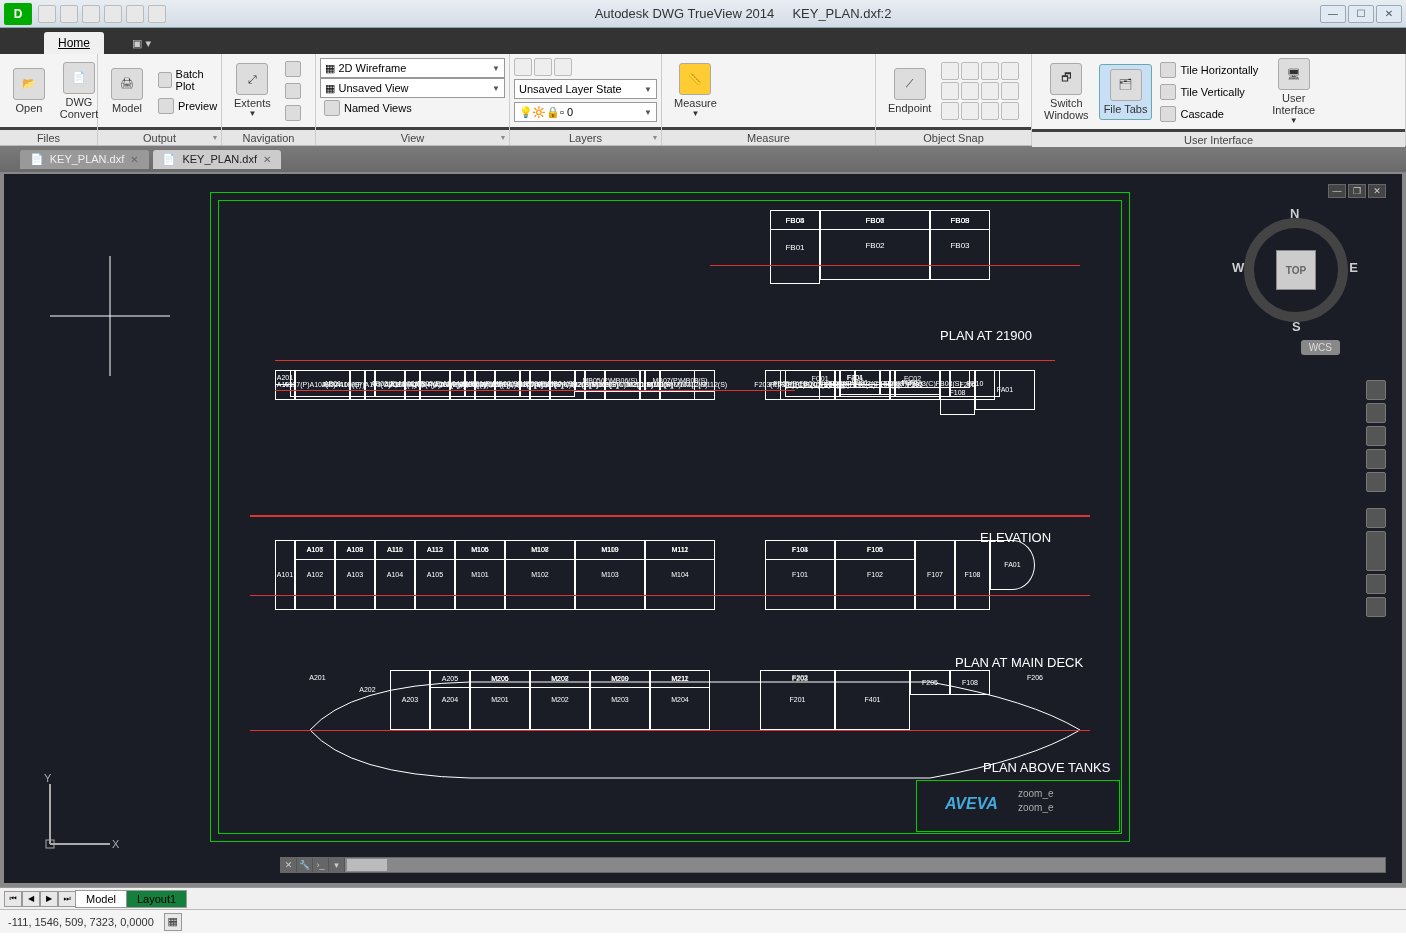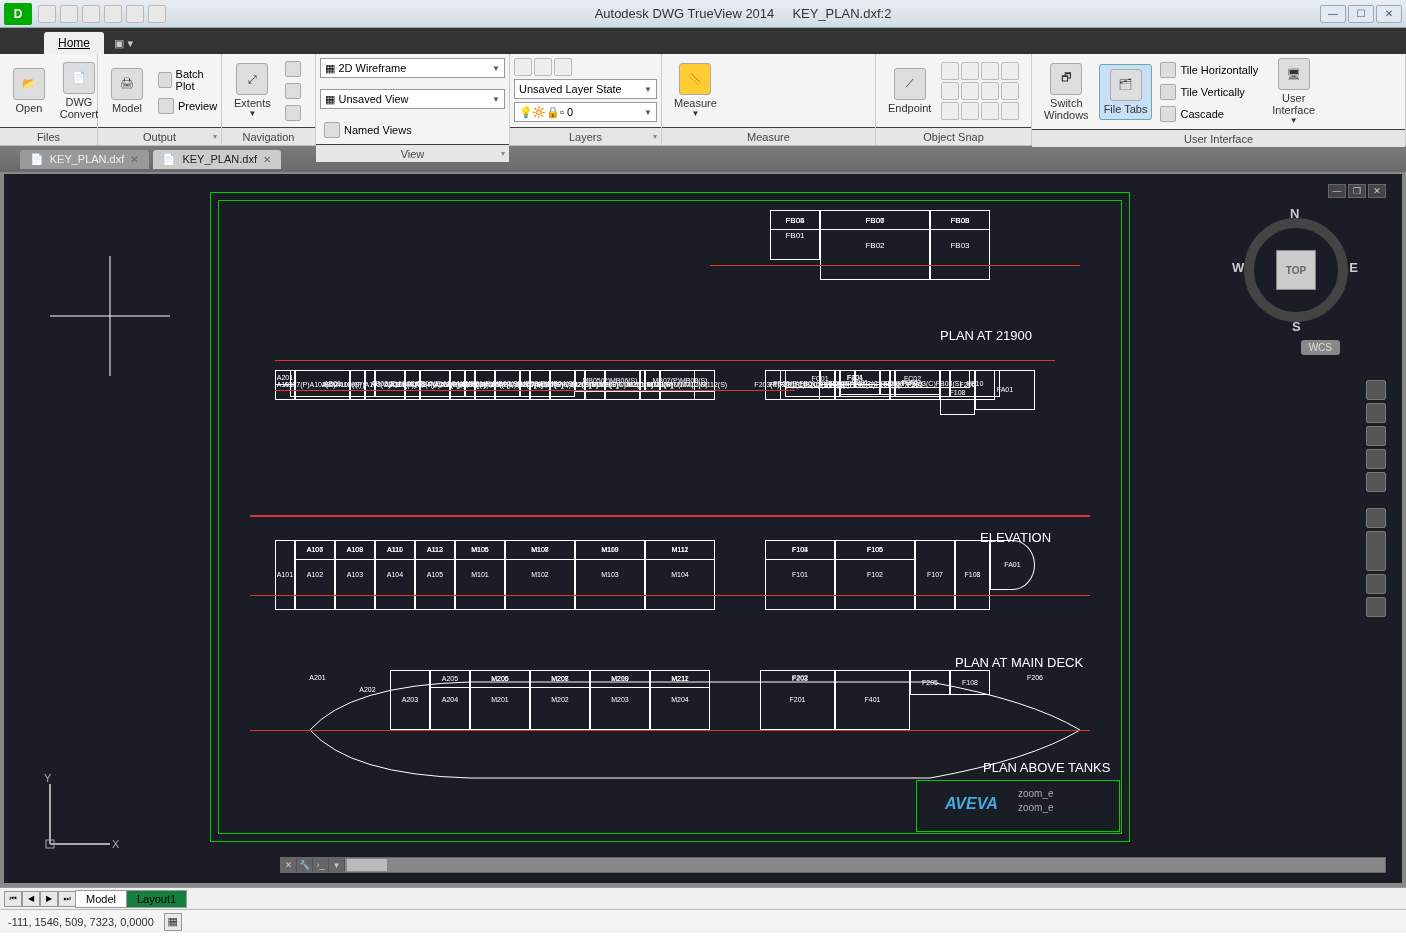--- a/index.html
+++ b/index.html
@@ -5,26 +5,26 @@
 * { box-sizing: border-box; margin: 0; padding: 0; font-family: "Segoe UI", Tahoma, sans-serif; }
 body { width: 1406px; height: 945px; background: #fff; overflow: hidden; font-size: 12px; }
 .titlebar { height: 28px; background: linear-gradient(#e8edf2,#d3dce6); display: flex; align-items: center; padding: 0 4px; border-bottom: 1px solid #8aa; }
 .titlebar .logo { width: 28px; height: 22px; background: #0a0; border-radius: 2px; margin-right: 6px; display:flex;align-items:center;justify-content:center;color:#fff;font-weight:bold;}
 .qat { display: flex; gap: 4px; }
 .qat .qbtn { width: 18px; height: 18px; background: #e8e8e8; border: 1px solid #bbb; border-radius: 2px; }
 .title-text { flex: 1; text-align: center; font-size: 13px; color: #333; }
 .winbtns { display: flex; gap: 2px; }
 .winbtns .wb { width: 26px; height: 18px; background: #e1e9f2; border: 1px solid #9ab; border-radius: 2px; display:flex;align-items:center;justify-content:center;font-size:10px;color:#456;}
 .tabbar { height: 26px; background: #333; display: flex; align-items: end; padding-left: 44px; }
-.tabbar .tab { background: #f0f0f0; padding: 4px 14px; border-radius: 3px 3px 0 0; margin-right: 0; font-size: 12px; text-decoration: underline; }
+.tabbar .tab { background: #f0f0f0; padding: 4px 14px; border-radius: 3px 3px 0 0; margin-right: 18px; font-size: 12px; text-decoration: underline; }
 .tabbar .minitab { color:#ccc; padding:4px 10px; font-size:11px;}
 .ribbon { height: 92px; background: #f4f4f4; border-bottom: 1px solid #bbb; display: flex; }
 .panel { border-right: 1px solid #ccc; display: flex; flex-direction: column; }
 .panel-body { flex: 1; display: flex; align-items: center; padding: 2px 6px; gap: 4px; }
-.panel-title { height: 18px; background: #e6e6e6; border-top: 1px solid #404040; font-size: 11px; color: #444; display: flex; align-items: center; justify-content: center; padding: 4px 6px; position:relative;}
+.panel-title { height: 18px; background: #e6e6e6; border-top: 3px solid #404040; font-size: 11px; color: #444; display: flex; align-items: center; justify-content: center; padding: 4px 6px; position:relative;}
 .panel-title .exp { position:absolute;right:4px;font-size:8px;color:#888;}
 .bigbtn { display: flex; flex-direction: column; align-items: center; justify-content: center; padding: 2px 6px; font-size: 11px; color: #333; cursor: pointer; min-width:46px;}
 .bigbtn .ico { width: 32px; height: 32px; background: #ddd; border: 1px solid #aaa; border-radius: 3px; margin-bottom: 2px; display:flex;align-items:center;justify-content:center;}
 .smallbtn { display: flex; align-items: center; gap: 4px; font-size: 11px; padding: 2px 4px; cursor: pointer; }
 .smallbtn .sico { width: 16px; height: 16px; background: #ddd; border: 1px solid #aaa; border-radius: 2px; }
 .vstack { display: flex; flex-direction: column; gap: 2px; }
 .dropdown { height: 20px; background: #fff; border: 1px solid #999; display: flex; align-items: center; padding: 0 4px; font-size: 11px; justify-content: space-between; }
 .dropdown .dd-arrow { font-size: 8px; color: #555; }
 .iconrow { display:flex; gap:2px;}
 .iconrow .ici { width:18px;height:18px;background:#eee;border:1px solid #bbb;border-radius:2px;}
@@ -155,21 +155,21 @@
             <div class="sico"></div>
           </div>
       </div>
     </div>
     <div class="panel-title">
         <span>Navigation</span>
       </div>
   </div>
 
   <div class="panel" style="width:194px">
-    <div class="panel-body" style="flex-direction:column;align-items:stretch;gap:11px;padding:4px">
+    <div class="panel-body" style="flex-direction:column;align-items:stretch;gap:0;padding:4px">
       <div class="dropdown">
           <span>▦ <span>2D Wireframe</span></span>
           <span class="dd-arrow">▼</span>
         </div>
       <div class="dropdown">
           <span>▦ <span>Unsaved View</span></span>
           <span class="dd-arrow">▼</span>
         </div>
       <div class="smallbtn">
           <div class="sico"></div>
@@ -306,21 +306,21 @@
     <svg style="position:absolute;left:40px;top:76px" width="120" height="120">
         <line x1="60" y1="0" x2="60" y2="120" stroke="#fff"></line>
         <line x1="0" y1="60" x2="120" y2="60" stroke="#fff"></line>
       </svg>
 
 
     <div class="shipview" style="left:750px;top:30px;width:250px;height:120px">
       <div class="block" style="left:10px;top:0;width:50px;height:20px">FB05</div>
       <div class="block" style="left:60px;top:0;width:110px;height:20px">FB07</div>
       <div class="block" style="left:170px;top:0;width:60px;height:20px">FB09</div>
-      <div class="block" style="left:10px;top:20;width:50px;height:50px">FB01</div>
+      <div class="block" style="left:10px;top:20;width:50px;height:74px">FB01</div>
       <div class="block" style="left:60px;top:20;width:110px;height:70px">FB02</div>
       <div class="block" style="left:170px;top:20;width:60px;height:70px">FB03</div>
       <div class="block" style="left:10px;top:90;width:50px;height:20px">FB04</div>
       <div class="block" style="left:60px;top:90;width:110px;height:20px">FB06</div>
       <div class="block" style="left:170px;top:90;width:60px;height:20px">FB08</div>
     </div>
     <div class="redline" style="left:700px;top:85px;width:370px"></div>
     <div class="drawing-label big" style="left:930px;top:148px">PLAN AT 21900</div>
 
     <div class="shipview" style="left:265px;top:190px;width:810px;height:160px">

